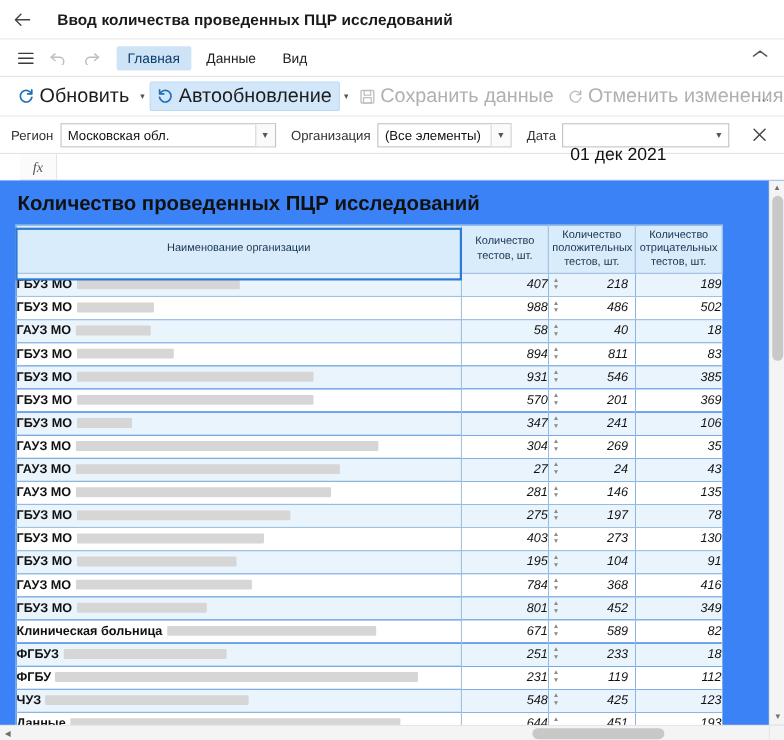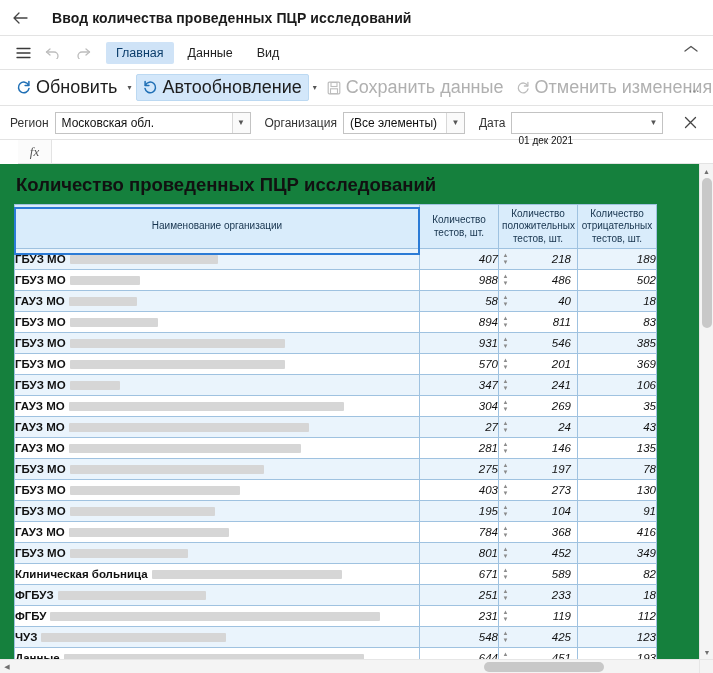--- a/index.html
+++ b/index.html
@@ -178,21 +178,21 @@
     display: flex;
     align-items: center;
     border: 1px solid #c3c3c3;
     height: 22px;
     background: #fff;
     width: 152px;
   }
   .date-wrap .dv {
     flex: 1;
     padding-left: 6px;
-    font-size: 10px;
+    font-size: 16px;
     color: #111;
     margin-top: 36px;
   }
   .date-wrap .darrow {
     width: 18px; height: 20px;
     display: flex; align-items: center; justify-content: center;
     color: #555; font-size: 8px;
     cursor: pointer;
   }
   .close-x {
@@ -229,21 +229,21 @@
   .fx-input {
     flex: 1;
     height: 100%;
     background: #fff;
   }
 
   
   .docarea {
     flex: 1 1 auto;
     position: relative;
-    background: #15803d;
+    background: #3b82f6;
     overflow: hidden;
   }
   .doc-inner {
     position: absolute;
     left: 0; top: 0; right: 14px; bottom: 14px;
     overflow: hidden;
     padding: 8px 0 0 14px;
   }
   .doc-title {
     font-size: 18.5px;

